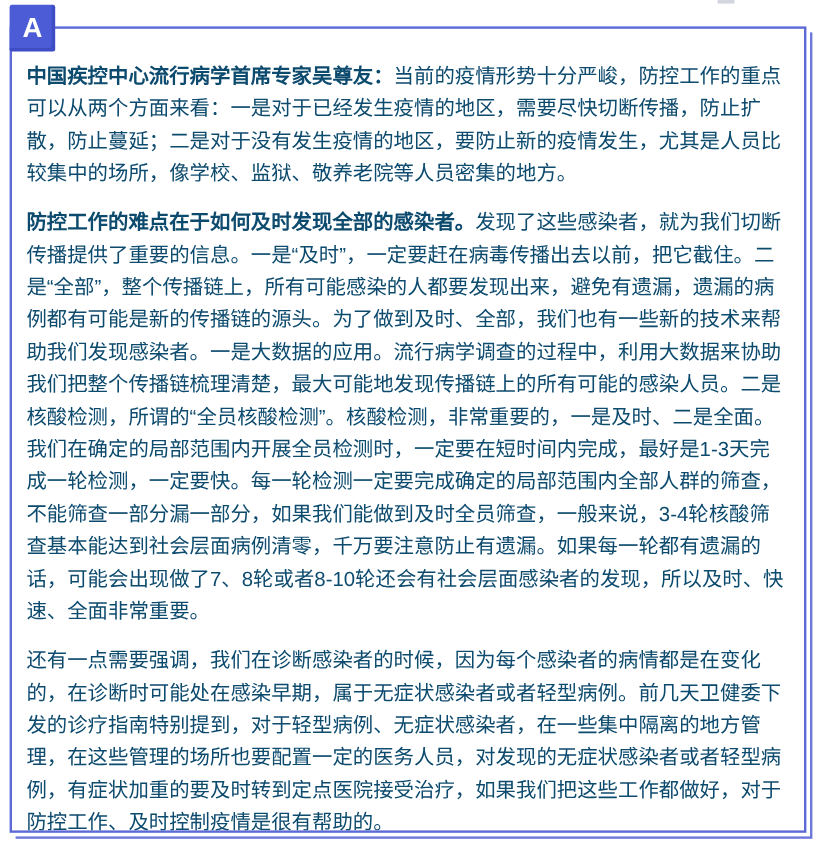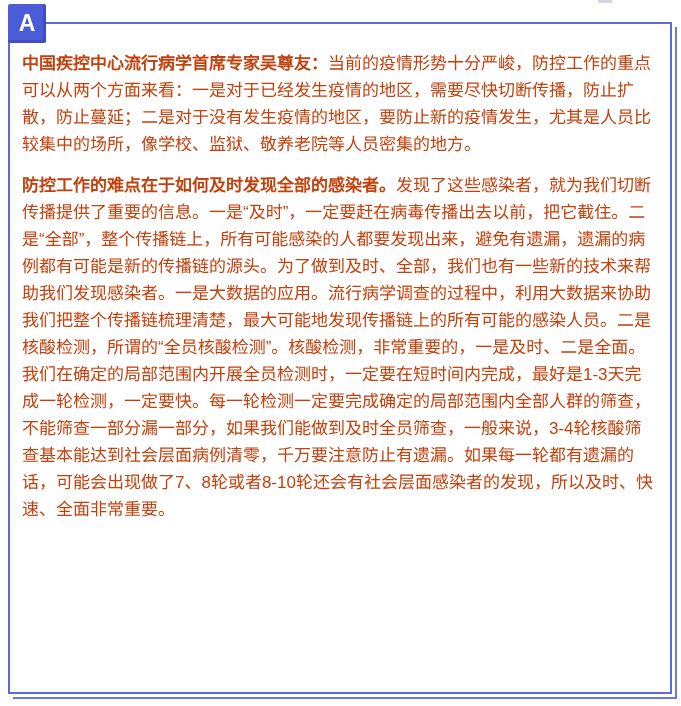--- a/index.html
+++ b/index.html
@@ -25,21 +25,21 @@
     background: #ffffff;
     border: 2px solid #5c69d6;
     box-shadow: 3px 3px 0 0 #ffffff, 5px 5px 0 0 #6d78da;
     padding: 26px 12px 10px 12px;
     overflow: hidden;
   }
   .doc-box p {
     margin: 0 0 14px 0;
     font-size: 17px;
     line-height: 27px;
-    color: #c2410c;
+    color: #0c4a6e;
     text-align: left;
     word-break: break-all;
   }
   .doc-box p .lead {
     font-weight: bold;
   }
   
   .badge {
     position: absolute;
     left: 8px;
@@ -78,13 +78,16 @@
   <span>A</span>
 </div>
 
 <div class="doc-box">
   <p>
     <span class="lead">中国疾控中心流行病学首席专家吴尊友：</span><span class="body-text">当前的疫情形势十分严峻，防控工作的重点可以从两个方面来看：一是对于已经发生疫情的地区，需要尽快切断传播，防止扩散，防止蔓延；二是对于没有发生疫情的地区，要防止新的疫情发生，尤其是人员比较集中的场所，像学校、监狱、敬养老院等人员密集的地方。</span>
   </p>
   <p>
     <span class="lead">防控工作的难点在于如何及时发现全部的感染者。</span><span class="body-text">发现了这些感染者，就为我们切断传播提供了重要的信息。一是“及时”，一定要赶在病毒传播出去以前，把它截住。二是“全部”，整个传播链上，所有可能感染的人都要发现出来，避免有遗漏，遗漏的病例都有可能是新的传播链的源头。为了做到及时、全部，我们也有一些新的技术来帮助我们发现感染者。一是大数据的应用。流行病学调查的过程中，利用大数据来协助我们把整个传播链梳理清楚，最大可能地发现传播链上的所有可能的感染人员。二是核酸检测，所谓的“全员核酸检测”。核酸检测，非常重要的，一是及时、二是全面。我们在确定的局部范围内开展全员检测时，一定要在短时间内完成，最好是1-3天完成一轮检测，一定要快。每一轮检测一定要完成确定的局部范围内全部人群的筛查，不能筛查一部分漏一部分，如果我们能做到及时全员筛查，一般来说，3-4轮核酸筛查基本能达到社会层面病例清零，千万要注意防止有遗漏。如果每一轮都有遗漏的话，可能会出现做了7、8轮或者8-10轮还会有社会层面感染者的发现，所以及时、快速、全面非常重要。</span>
   </p>
+  <p>
+    <span class="lead"></span><span class="body-text">还有一点需要强调，我们在诊断感染者的时候，因为每个感染者的病情都是在变化的，在诊断时可能处在感染早期，属于无症状感染者或者轻型病例。前几天卫健委下发的诊疗指南特别提到，对于轻型病例、无症状感染者，在一些集中隔离的地方管理，在这些管理的场所也要配置一定的医务人员，对发现的无症状感染者或者轻型病例，有症状加重的要及时转到定点医院接受治疗，如果我们把这些工作都做好，对于防控工作、及时控制疫情是很有帮助的。</span>
+  </p>
 </div>
 
 </body></html>

